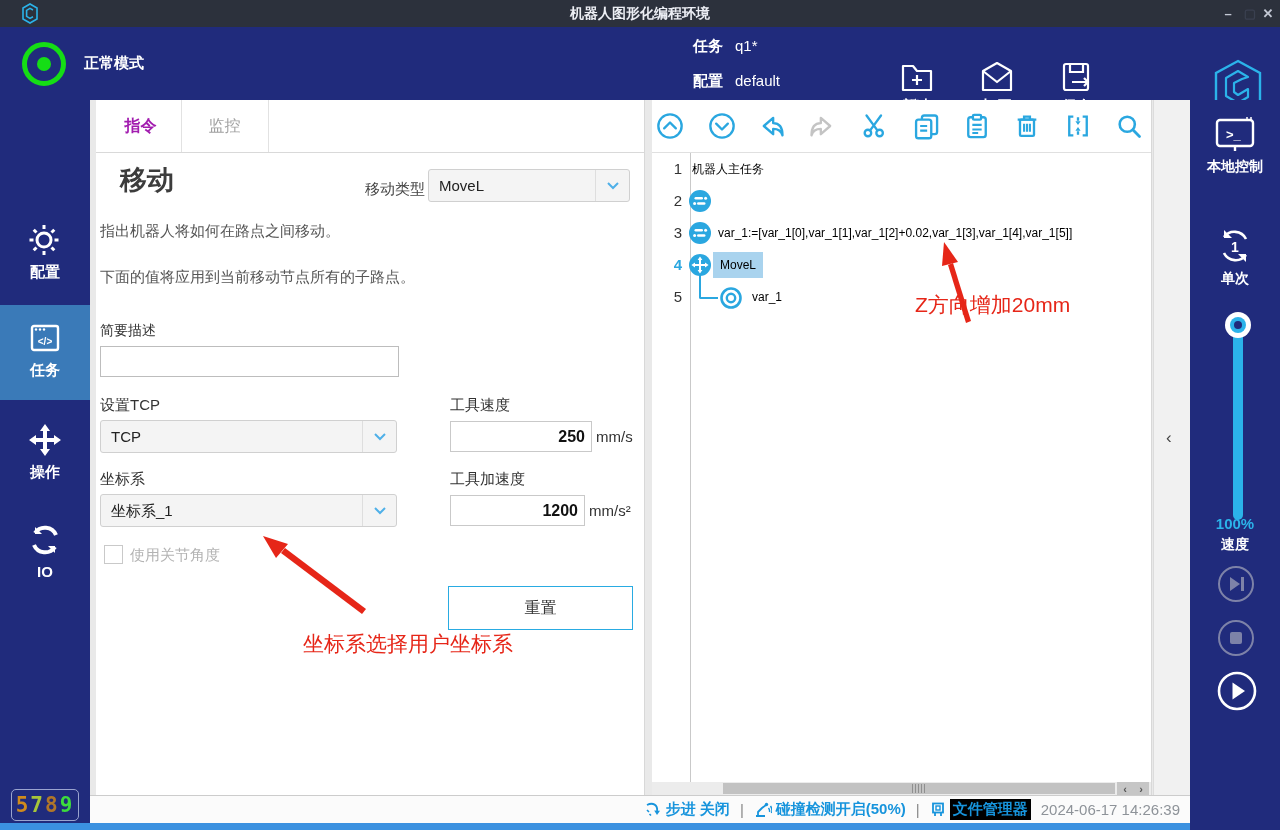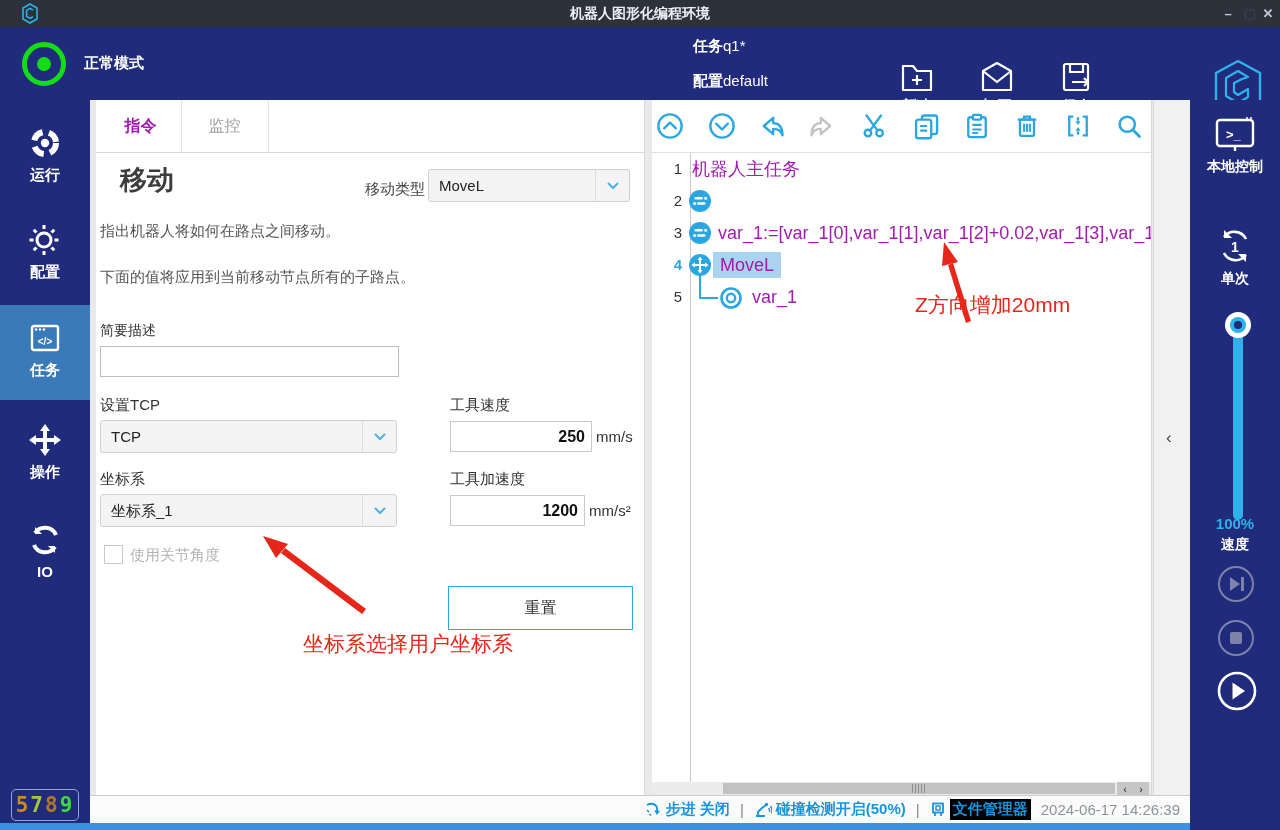--- a/index.html
+++ b/index.html
@@ -15,21 +15,21 @@
           color:#c3c8d4;font-size:13px;font-weight:bold;cursor:default}
   .tb-min{right:40px}.tb-max{right:18px;color:#3a4050}.tb-close{right:0}
 
   
   .header{position:absolute;left:0;top:27px;width:1280px;height:73px;background:#202b7c}
   .mode-ring{position:absolute;left:22px;top:15px;width:34px;height:34px;border:5px solid #15dd15;border-radius:50%}
   .mode-dot{position:absolute;left:50%;top:50%;width:14px;height:14px;margin:-7px 0 0 -7px;background:#15dd15;border-radius:50%}
   .mode-label{position:absolute;left:84px;top:27px;color:#fff;font-weight:bold;font-size:15px}
   .hdr-kv{position:absolute;color:#fff;font-size:15px}
   .kv1{left:693px;top:10px}.kv2{left:693px;top:45px}
-  .hdr-kv .hk{font-weight:bold}.hdr-kv .hv{font-weight:normal}
+  .hdr-kv .hk{font-weight:bold}.hdr-kv .hv{margin-left:12px;font-weight:normal}
   .hdr-btn{position:absolute;top:32px;width:62px;text-align:center;color:#fff;cursor:default}
   .hdr-btn svg{display:block;margin:0 auto}
   .hdr-btn .bl{font-size:15px;font-weight:bold;margin-top:2px}
   .btn-new{left:886px}.btn-open{left:966px}.btn-save{left:1046px}
   .hdr-logo{position:absolute;left:1212px;top:32px}
 
   
   .sidebar-left{position:absolute;left:0;top:100px;width:90px;height:723px;background:#202b7c}
   .sl-item{position:absolute;left:0;width:90px;text-align:center;color:#fff}
   .sl-item svg{display:block;margin:0 auto}
@@ -83,21 +83,21 @@
   
   .tree-panel{position:absolute;left:652px;top:100px;width:500px;height:695px;background:#fff;
               border-right:1px solid #d8d8d8;box-sizing:border-box}
   .tp-toolbar{position:absolute;left:0;top:0;width:100%;height:52px;border-bottom:1px solid #e0e0e0;background:#fff}
   .tico{position:absolute;top:12px}
   .tp-body{position:absolute;left:0;top:53px;right:0;bottom:13px;overflow:hidden}
   .numline{position:absolute;left:38px;top:0;bottom:0;width:1px;background:#c9c9c9}
   .trow{position:absolute;left:0;width:100%;height:32px}
   .trow .num{position:absolute;left:0;width:30px;text-align:right;line-height:32px;font-size:15px;color:#333}
   .trow .nicon{position:absolute;left:36px;top:4px}
-  .trow .ttxt{position:absolute;left:66px;line-height:32px;font-size:18px;color:#a21caf;white-space:nowrap}
+  .trow .ttxt{position:absolute;left:66px;line-height:32px;font-size:12px;color:#000000;white-space:nowrap}
   .trow1{top:0}.trow2{top:32px}.trow3{top:64px}.trow4{top:96px}.trow5{top:128px}
   .trow1 .ttxt{left:40px}
   .trow4 .num{color:#2aa7e0;font-weight:bold}
   .trow4 .ttxt{left:61px;top:3px;line-height:26px;background:#a9d3ee;padding:0 7px}
   .connector{position:absolute;left:47px;top:122px;width:17px;height:22px;border-left:2px solid #2aa7e0;
              border-bottom:2px solid #2aa7e0;border-bottom-left-radius:2px}
   .trow5 .nicon{left:67px;top:5px}
   .trow5 .ttxt{left:100px}
   .tree-annot{position:absolute;left:263px;top:138px;font-size:21px;color:#e62618;white-space:nowrap}
   .hscroll{position:absolute;left:0;bottom:0;height:13px;width:100%;background:#ececec}
@@ -189,27 +189,20 @@
     <div class="bl">保存</div>
   </div>
 
   <svg class="hdr-logo" width="52" height="56" viewBox="0 0 52 56">
     <path d="M26 2 L48 14 V42 L26 54 L4 42 V14 Z" fill="none" stroke="#2bb3ea" stroke-width="2.4"></path>
     <path d="M36 18 L26 12 L14 19 V37 L26 44 L36 38 V30 L26 36 L22 33 V24 L30 20 Z" fill="none" stroke="#2bb3ea" stroke-width="2.2" stroke-linejoin="round"></path>
   </svg>
 </div>
 
 <div class="sidebar-left">
-  <div class="sl-item sl-run">
-    <svg width="36" height="36" viewBox="0 0 36 36">
-      <circle cx="18" cy="18" r="11" fill="none" stroke="#fff" stroke-width="6" stroke-dasharray="12 6.5"></circle>
-      <circle cx="18" cy="18" r="4.2" fill="#fff"></circle>
-    </svg>
-    <div class="lbl">运行</div>
-  </div>
   <div class="sl-item sl-cfg">
     <svg width="36" height="36" viewBox="0 0 36 36">
       <circle cx="17" cy="18" r="7" fill="none" stroke="#fff" stroke-width="3"></circle>
       <g stroke="#fff" stroke-width="3">
         <path d="M17 7 V3 M17 29 V33 M6.5 18 H2.5 M27.5 18 H31.5 M9.5 10.5 L6.7 7.7 M24.5 25.5 L27.3 28.3 M9.5 25.5 L6.7 28.3 M24.5 10.5 L27.3 7.7"></path>
       </g>
       <path d="M23 13 H30 M23 18 H30 M23 23 H30" stroke="#202b7c" stroke-width="0"></path>
     </svg>
     <div class="lbl">配置</div>
   </div>

